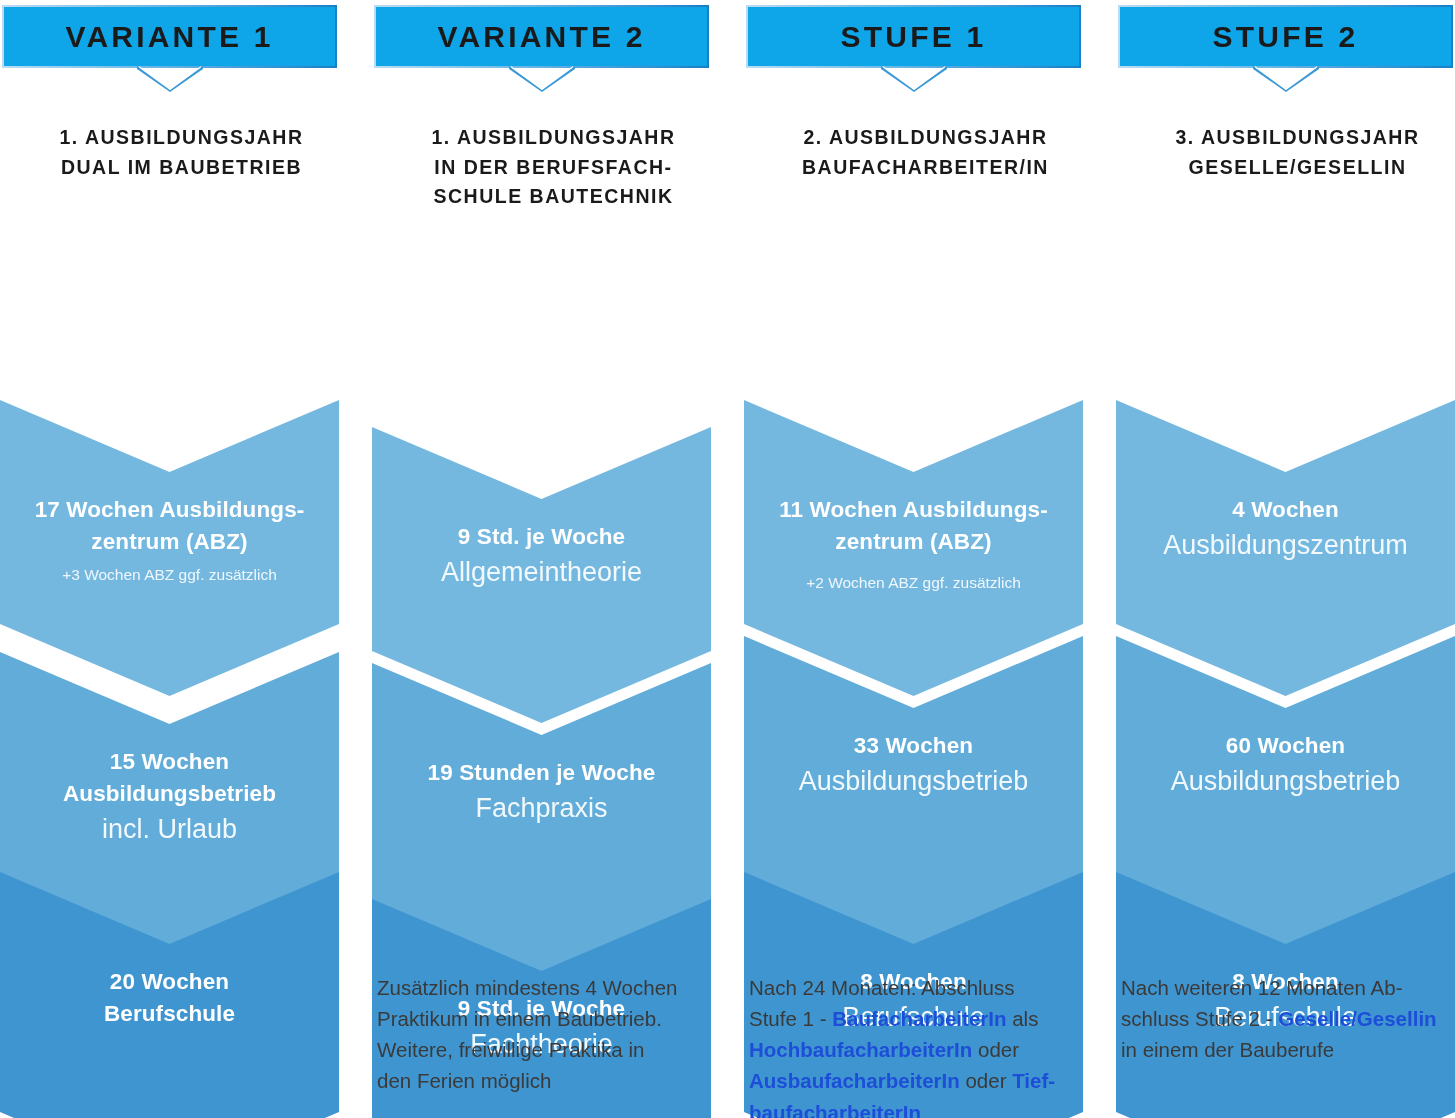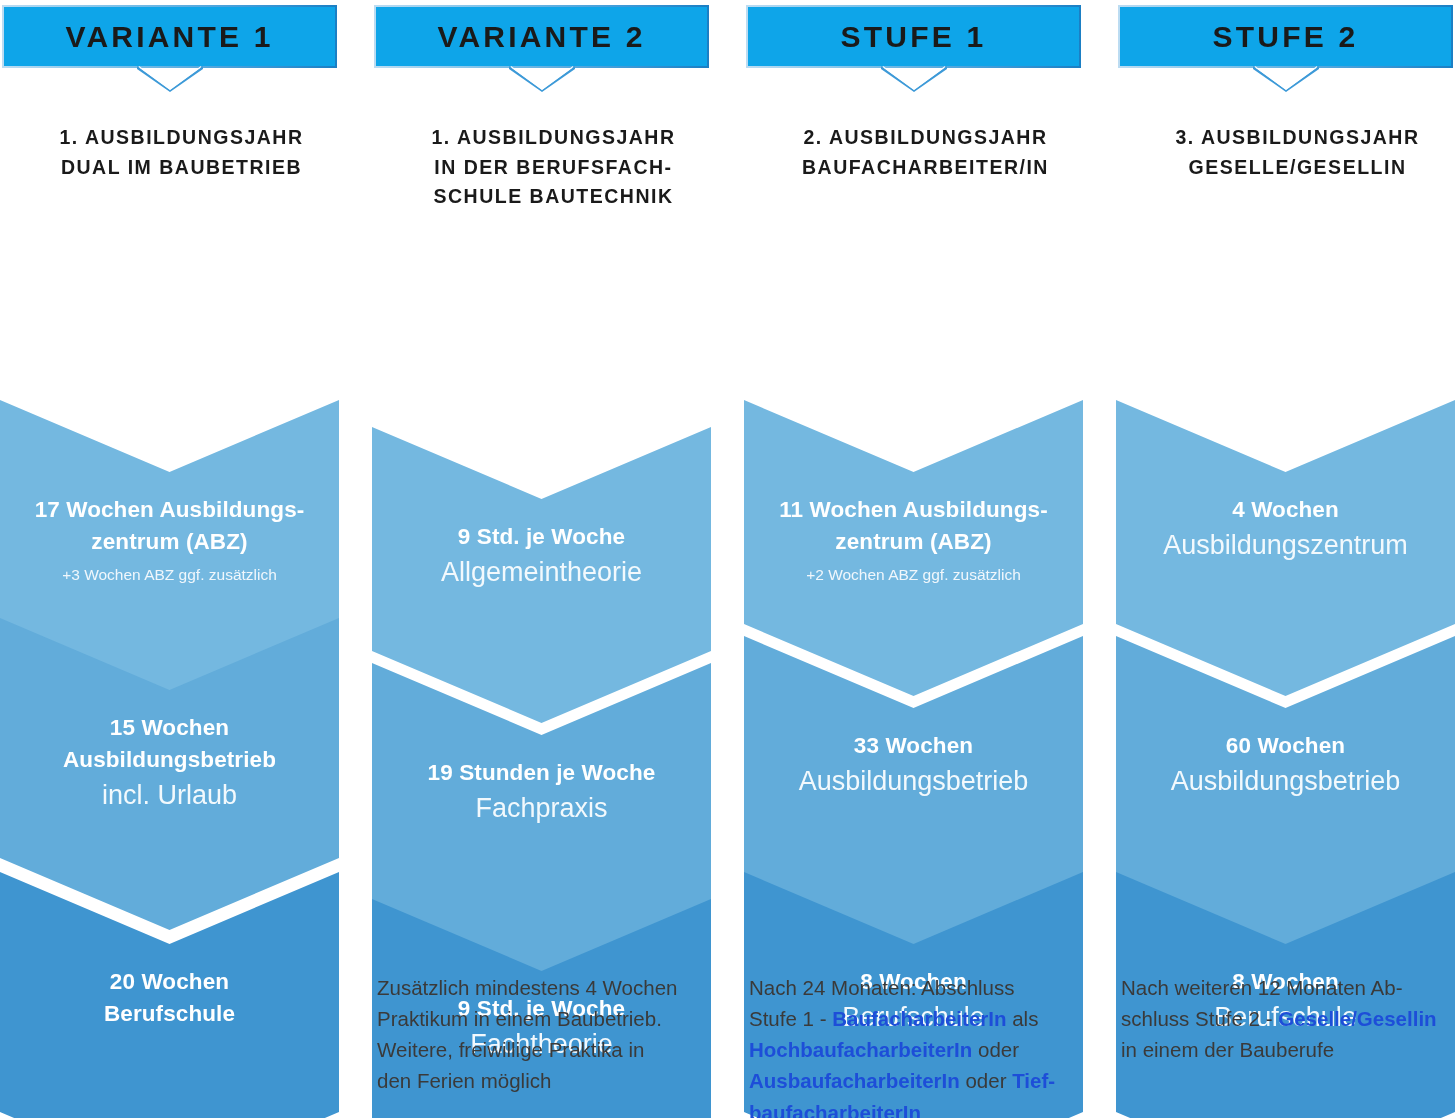--- a/index.html
+++ b/index.html
@@ -156,21 +156,21 @@
           <div class="chev" style="position: absolute; left: 0px; top: 215px; height: 296px;">
             <svg viewBox="0 0 339 296" width="339" height="296">
               <path d="M0,0 L169.5,72 L339,0 L339,224 L169.5,296 L0,224 Z" fill="#74b8e0"></path>
             </svg>
             <div class="chev-label" style="top: 94px;">
               <div class="chev-title">17 Wochen Ausbildungs-</div>
               <div class="chev-title">zentrum (ABZ)</div>
               <div class="chev-note" style="margin-top: 6px;">+3 Wochen ABZ ggf. zusätzlich</div>
             </div>
           </div>
-          <div class="chev" style="position: absolute; left: 0px; top: 433px; height: 312px;">
+          <div class="chev" style="position: absolute; left: 0px; top: 467px; height: 312px;">
             <svg viewBox="0 0 339 312" width="339" height="312">
               <path d="M0,0 L169.5,72 L339,0 L339,240 L169.5,312 L0,240 Z" fill="#62acda"></path>
             </svg>
             <div class="chev-label" style="top: 94px;">
               <div class="chev-title">15 Wochen</div>
               <div class="chev-title">Ausbildungsbetrieb</div>
               <div class="chev-sub">incl. Urlaub</div>
             </div>
           </div>
           <div class="chev" style="position: absolute; left: 0px; top: 687px; height: 312px;">
@@ -254,21 +254,21 @@
       </div>
       <div style="position: relative; width: 339px; height: 0px;">
         <div class="chev-stack" style="position: absolute; left: 0px; top: 0px; width: 339px; height: 940px;">
           <div class="chev" style="position: absolute; left: 0px; top: 215px; height: 296px;">
             <svg viewBox="0 0 339 296" width="339" height="296">
               <path d="M0,0 L169.5,72 L339,0 L339,224 L169.5,296 L0,224 Z" fill="#74b8e0"></path>
             </svg>
             <div class="chev-label" style="top: 94px;">
               <div class="chev-title">11 Wochen Ausbildungs-</div>
               <div class="chev-title">zentrum (ABZ)</div>
-              <div class="chev-note" style="margin-top: 6px;">+2 Wochen ABZ ggf. zusätzlich</div>
+              <div class="chev-note" style="margin-top: 14px;">+2 Wochen ABZ ggf. zusätzlich</div>
             </div>
           </div>
           <div class="chev" style="position: absolute; left: 0px; top: 451px; height: 312px;">
             <svg viewBox="0 0 339 312" width="339" height="312">
               <path d="M0,0 L169.5,72 L339,0 L339,240 L169.5,312 L0,240 Z" fill="#62acda"></path>
             </svg>
             <div class="chev-label" style="top: 94px;">
               <div class="chev-title">33 Wochen</div>
               <div class="chev-sub">Ausbildungsbetrieb</div>
             </div>

